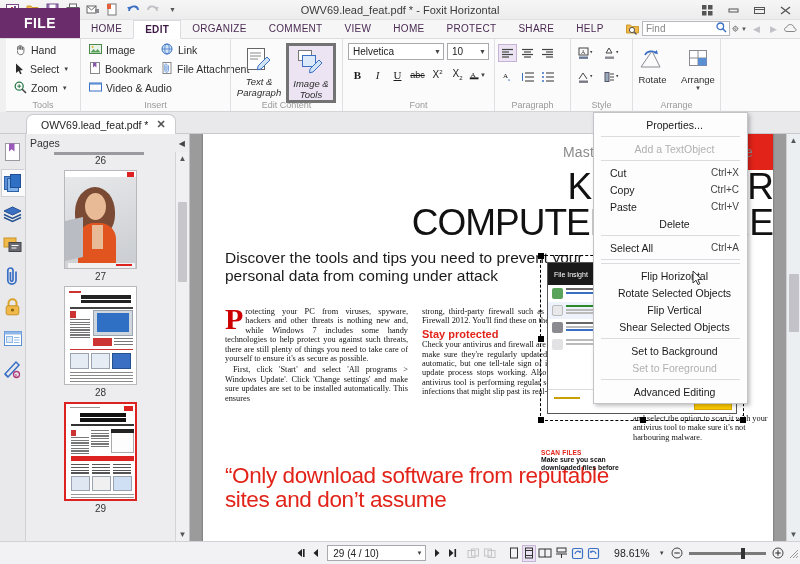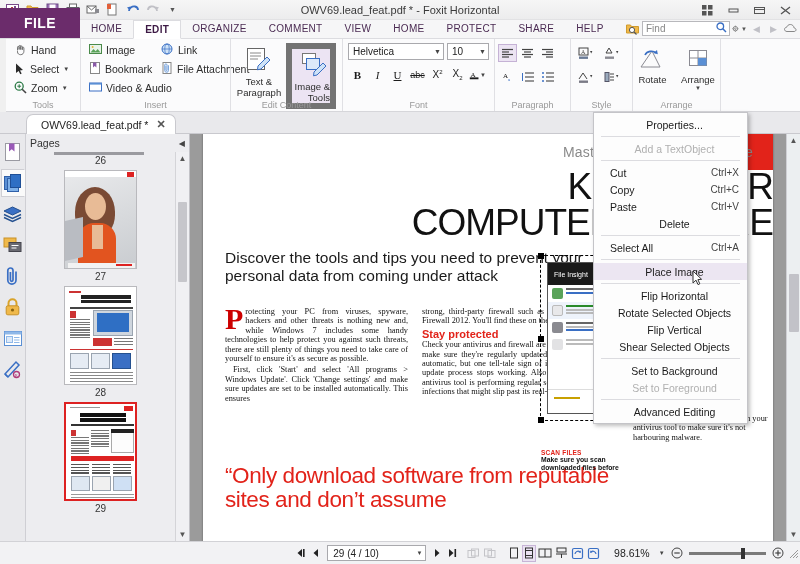--- a/index.html
+++ b/index.html
@@ -74,21 +74,21 @@
   .col{ display:flex; flex-direction:column; gap:1px; }
   .ritem{
     display:flex; align-items:center; gap:4px; height:18px; padding:0 4px;
     font-size:10.5px; color:#2d2d2d; white-space:nowrap; border:1px solid transparent;
   }
   .bigbtn{
     width:50px; display:flex; flex-direction:column; align-items:center; justify-content:flex-start;
     padding-top:2px; gap:1px; font-size:9.5px; color:#2d2d2d; text-align:center; line-height:10px;
     border:1px solid transparent;
   }
-  .bigbtn.sel{ background:#ece4f3; border:6px solid #737373;align-items:flex-end; }
+  .bigbtn.sel{ background:#ece4f3; border:3px solid #737373; }
   .ic{ display:inline-block; }
 
   
   .fontrow1{ display:flex; align-items:center; gap:3px; padding:2px 0 0 2px;}
   .fontname{
     width:96px;height:17px;border:1px solid #a9a9ad;background:#fff;
     display:flex;align-items:center;padding:0 2px 0 4px;font-size:10px;
   }
   .fontsize{
     width:42px;height:17px;border:1px solid #a9a9ad;background:#fff;
@@ -482,21 +482,21 @@
                 </svg>
             </span>
             <span>File Attachment</span>
           </div>
         </div>
       </div>
       <div class="glabel">Insert</div>
     </div>
 
     <div class="rgroup" style="width:112px;">
-      <div class="rbody" style="align-items:stretch;padding-top:2px;">
+      <div class="rbody" style="align-items:stretch;padding-top:2px;font-style:italic;">
         <div class="bigbtn">
           <span class="ic">
             <svg width="30" height="28" viewBox="0 0 30 28">
                 <rect x="3.5" y="2.5" width="17" height="21" fill="#fff" stroke="#666"></rect>
                 <line x1="6" y1="7" x2="17" y2="7" stroke="#888"></line>
                 <line x1="6" y1="10" x2="17" y2="10" stroke="#888"></line>
                 <line x1="6" y1="13" x2="14" y2="13" stroke="#888"></line>
                 <path d="M14 20 L23 11 L26 14 L17 23 L13.5 23.8z" fill="#cfe3f7" stroke="#3a6fc4"></path>
               </svg>
           </span>
@@ -1059,23 +1059,20 @@
       </div>
     <div class="mi">
         <span>Delete</span>
       </div>
     <div class="msep"></div>
     <div class="mi">
         <span>Select All</span>
         <span class="sc">Ctrl+A</span>
       </div>
     <div class="msep"></div>
-    <div class="mi hi">
-        <span>Place Image</span>
-      </div>
     <div class="msep"></div>
     <div class="mi">
         <span>Flip Horizontal</span>
       </div>
     <div class="mi">
         <span>Rotate Selected Objects</span>
       </div>
     <div class="mi">
         <span>Flip Vertical</span>
       </div>

